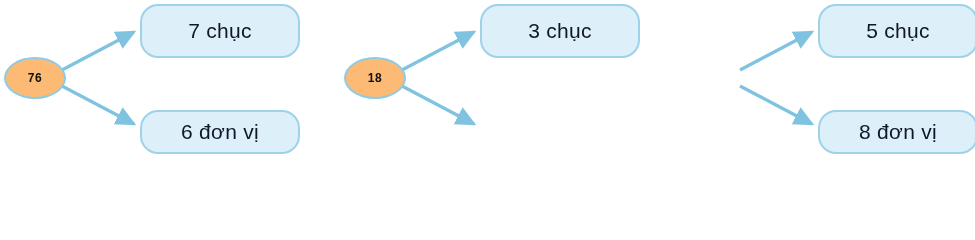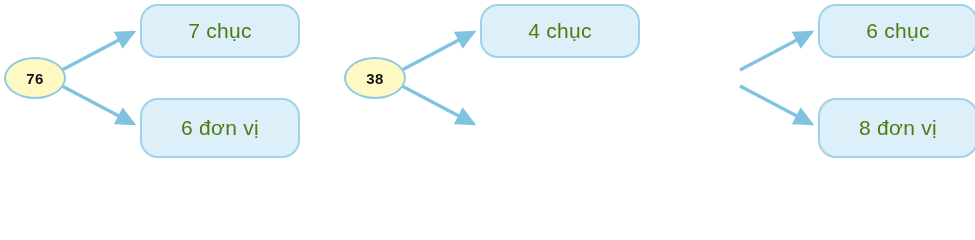--- a/index.html
+++ b/index.html
@@ -30,41 +30,41 @@
     top: 0;
   }
   .node-oval {
     position: absolute;
     display: flex;
     align-items: center;
     justify-content: center;
     box-sizing: border-box;
     border: 2px solid #8ecae6;
     border-radius: 50%;
-    background: #fef9c3;
+    background: #fdba74;
     color: #101010;
     font-weight: bold;
-    font-size: 15px;
+    font-size: 12px;
     letter-spacing: 0.5px;
   }
   .node-box {
     position: absolute;
     display: flex;
     align-items: center;
     justify-content: center;
     box-sizing: border-box;
     border: 2px solid #9ed2ea;
     border-radius: 18px;
     background: #ddeff8;
-    color: #4d7c0f;
+    color: #0f172a;
     font-size: 21px;
     letter-spacing: 0.3px;
   }
   .box-top { width: 160px; height: 54px; }
-  .box-bottom { width: 160px; height: 60px; }
+  .box-bottom { width: 160px; height: 44px; margin-top: 12px; }
   .oval { width: 62px; height: 42px; }
 </style>
 </head>
 <body>
 
 <div id="stage">
 
   <div class="group" id="g0">
     <svg class="svg-layer" width="320" height="161" viewBox="0 0 320 161">
       <defs>
@@ -90,38 +90,38 @@
     <svg class="svg-layer" width="320" height="161" viewBox="0 0 320 161">
       <defs>
         <marker id="ah1" markerWidth="7" markerHeight="7" refX="5.6" refY="3" orient="auto">
           <path d="M0,0 L6.4,3 L0,6 z" fill="#7fc3e0"></path>
         </marker>
       </defs>
       <line x1="62" y1="70" x2="134" y2="32" stroke="#7fc3e0" stroke-width="3.2" marker-end="url(#ah1)"></line>
       <line x1="62" y1="86" x2="134" y2="124" stroke="#7fc3e0" stroke-width="3.2" marker-end="url(#ah1)"></line>
     </svg>
     <div class="node-oval oval" style="left:4px; top:57px;">
-        <span>38</span>
+        <span>18</span>
       </div>
     <div class="node-box box-top" style="left:140px; top:4px;">
-        <span>4 chục</span>
+        <span>3 chục</span>
       </div>
   </div>
 
   <div class="group" id="g2" style="left:678px; width:297px;">
     <svg class="svg-layer" width="297" height="161" viewBox="0 0 297 161">
       <defs>
         <marker id="ah2" markerWidth="7" markerHeight="7" refX="5.6" refY="3" orient="auto">
           <path d="M0,0 L6.4,3 L0,6 z" fill="#7fc3e0"></path>
         </marker>
       </defs>
       <line x1="62" y1="70" x2="134" y2="32" stroke="#7fc3e0" stroke-width="3.2" marker-end="url(#ah2)"></line>
       <line x1="62" y1="86" x2="134" y2="124" stroke="#7fc3e0" stroke-width="3.2" marker-end="url(#ah2)"></line>
     </svg>
     <div class="node-box box-top" style="left:140px; top:4px;">
-        <span>6 chục</span>
+        <span>5 chục</span>
       </div>
     <div class="node-box box-bottom" style="left:140px; top:98px;">
         <span>8 đơn vị</span>
       </div>
   </div>
 
 </div>
 
 </body></html>

